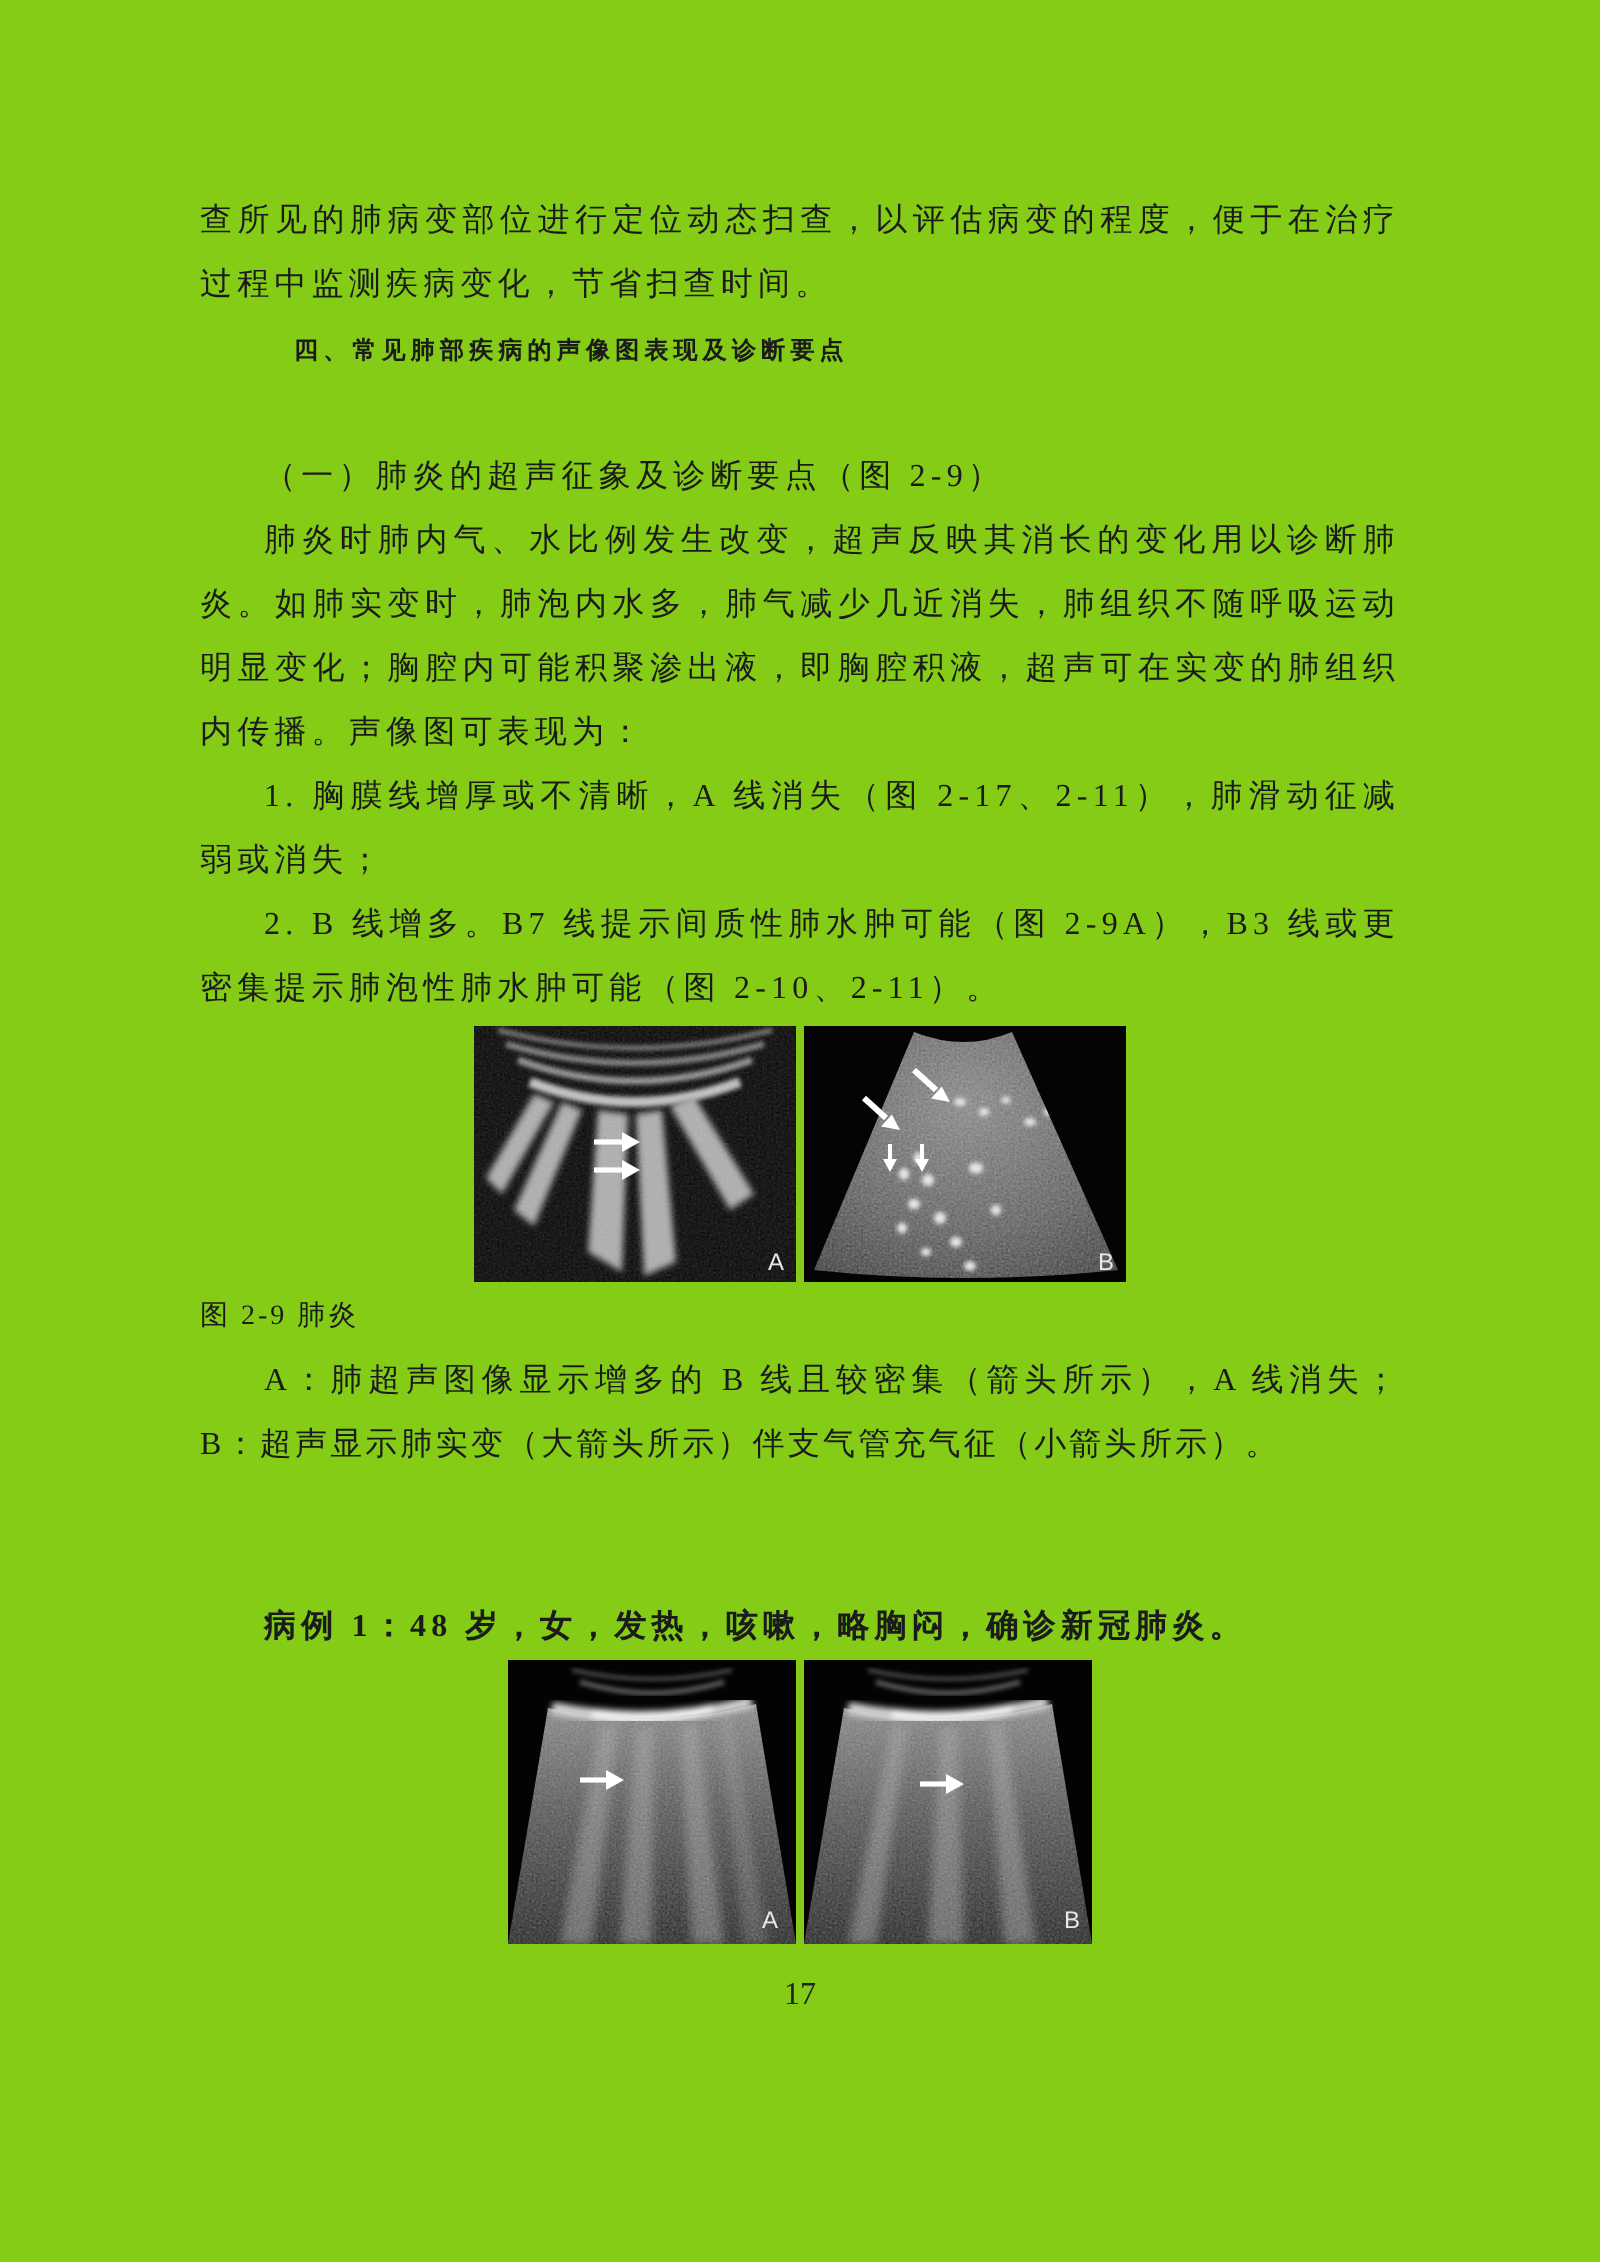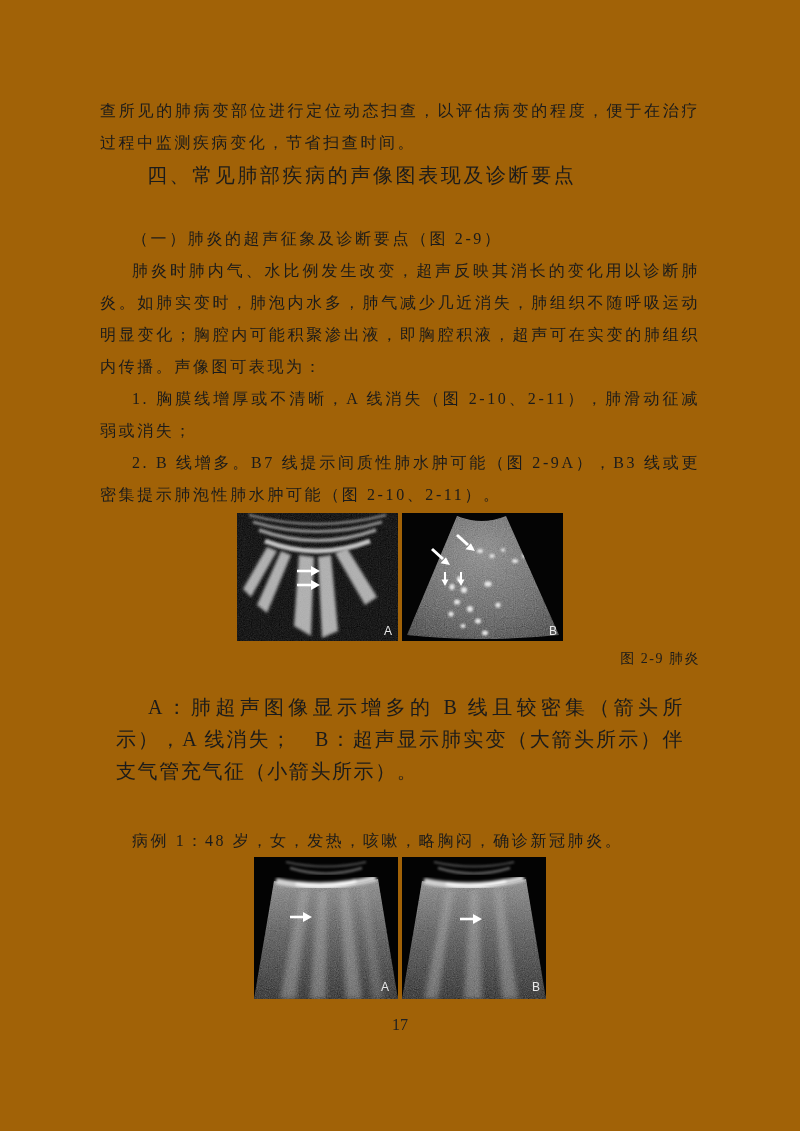--- a/index.html
+++ b/index.html
@@ -1,66 +1,66 @@
 <!DOCTYPE html>
 <html><head>
 <meta charset="utf-8">
 <style>
   html,body{margin:0;padding:0;background:#ffffff;}
   .page{
     position:relative;
     width:800px;height:1131px;
     box-sizing:border-box;
     padding:95px 100px 4px 100px;
-    background:#a16207;
+    background:#84cc16;
     color:#1b1b1b;
     font-family:"Liberation Serif","DejaVu Serif",serif;
     overflow:hidden;
   }
   .body-text{
     margin:0;
     font-size:16px;
     line-height:32px;
     letter-spacing:2.6px;
     text-align:justify;
   }
   .indent{text-indent:32px;}
   .section-heading{
     margin:0;
-    font-size:20px;
+    font-size:12px;
     line-height:32px;
     letter-spacing:2.6px;
-    font-weight:normal;
+    font-weight:bold;
     text-indent:47px;
   }
   .fig{
     display:flex;
     justify-content:center;
     gap:4px;
     margin:2px auto 0 auto;
   }
   .fig1{width:326px;height:128px;}
   .fig2{width:292px;height:142px;margin-top:0;}
   .fig svg{display:block;background:#000;}
   .caption{
     margin:2px 0 0 0;
     font-size:14px;
     line-height:32px;
     letter-spacing:1.5px;
-    text-align:right;
+    text-align:left;
   }
   .caption-desc{
-    margin:16px;
-    font-size:20px;
+    margin:0;
+    font-size:16px;
     line-height:32px;
     letter-spacing:1.6px;
     text-align:justify;
     text-indent:32px;
   }
-  .case-line{margin-top:38px;}
+  .case-line{margin-top:59px;font-weight:bold;}
   .page-number{
     margin-top:14px;
     text-align:center;
     font-size:16px;
     line-height:24px;
     color:#222;
   }
   .us-label{
     font-family:"Liberation Sans","DejaVu Sans",sans-serif;
     font-size:12px;
@@ -102,21 +102,21 @@
 <div class="page">
 
   <p class="body-text">查所见的肺病变部位进行定位动态扫查，以评估病变的程度，便于在治疗过程中监测疾病变化，节省扫查时间。</p>
 
   <p class="section-heading">四、常见肺部疾病的声像图表现及诊断要点</p>
 
   <p class="body-text" style="text-indent:32px;margin-top:32px;">（一）肺炎的超声征象及诊断要点（图 2-9）</p>
 
   <p class="body-text indent">肺炎时肺内气、水比例发生改变，超声反映其消长的变化用以诊断肺炎。如肺实变时，肺泡内水多，肺气减少几近消失，肺组织不随呼吸运动明显变化；胸腔内可能积聚渗出液，即胸腔积液，超声可在实变的肺组织内传播。声像图可表现为：</p>
 
-  <p class="body-text indent">1. 胸膜线增厚或不清晰，A 线消失（图 2-10、2-11），肺滑动征减弱或消失；</p>
+  <p class="body-text indent">1. 胸膜线增厚或不清晰，A 线消失（图 2-17、2-11），肺滑动征减弱或消失；</p>
   <p class="body-text indent">2. B 线增多。B7 线提示间质性肺水肿可能（图 2-9A），B3 线或更密集提示肺泡性肺水肿可能（图 2-10、2-11）。</p>
 
   <div class="fig fig1">
     <svg width="161" height="128" viewBox="0 0 161 128">
       <rect width="161" height="128" fill="#040404"></rect>
       <g filter="url(#b1)" fill="none">
         <path d="M12,2 Q80,20 149,2" stroke="#6f6f6f" stroke-width="2.5"></path>
         <path d="M16,9 Q80,28 145,9" stroke="#7d7d7d" stroke-width="3"></path>
         <path d="M22,17 Q80,38 139,17" stroke="#8f8f8f" stroke-width="3.5"></path>
         <path d="M28,28 Q80,48 133,28" stroke="#bcbcbc" stroke-width="5"></path>

